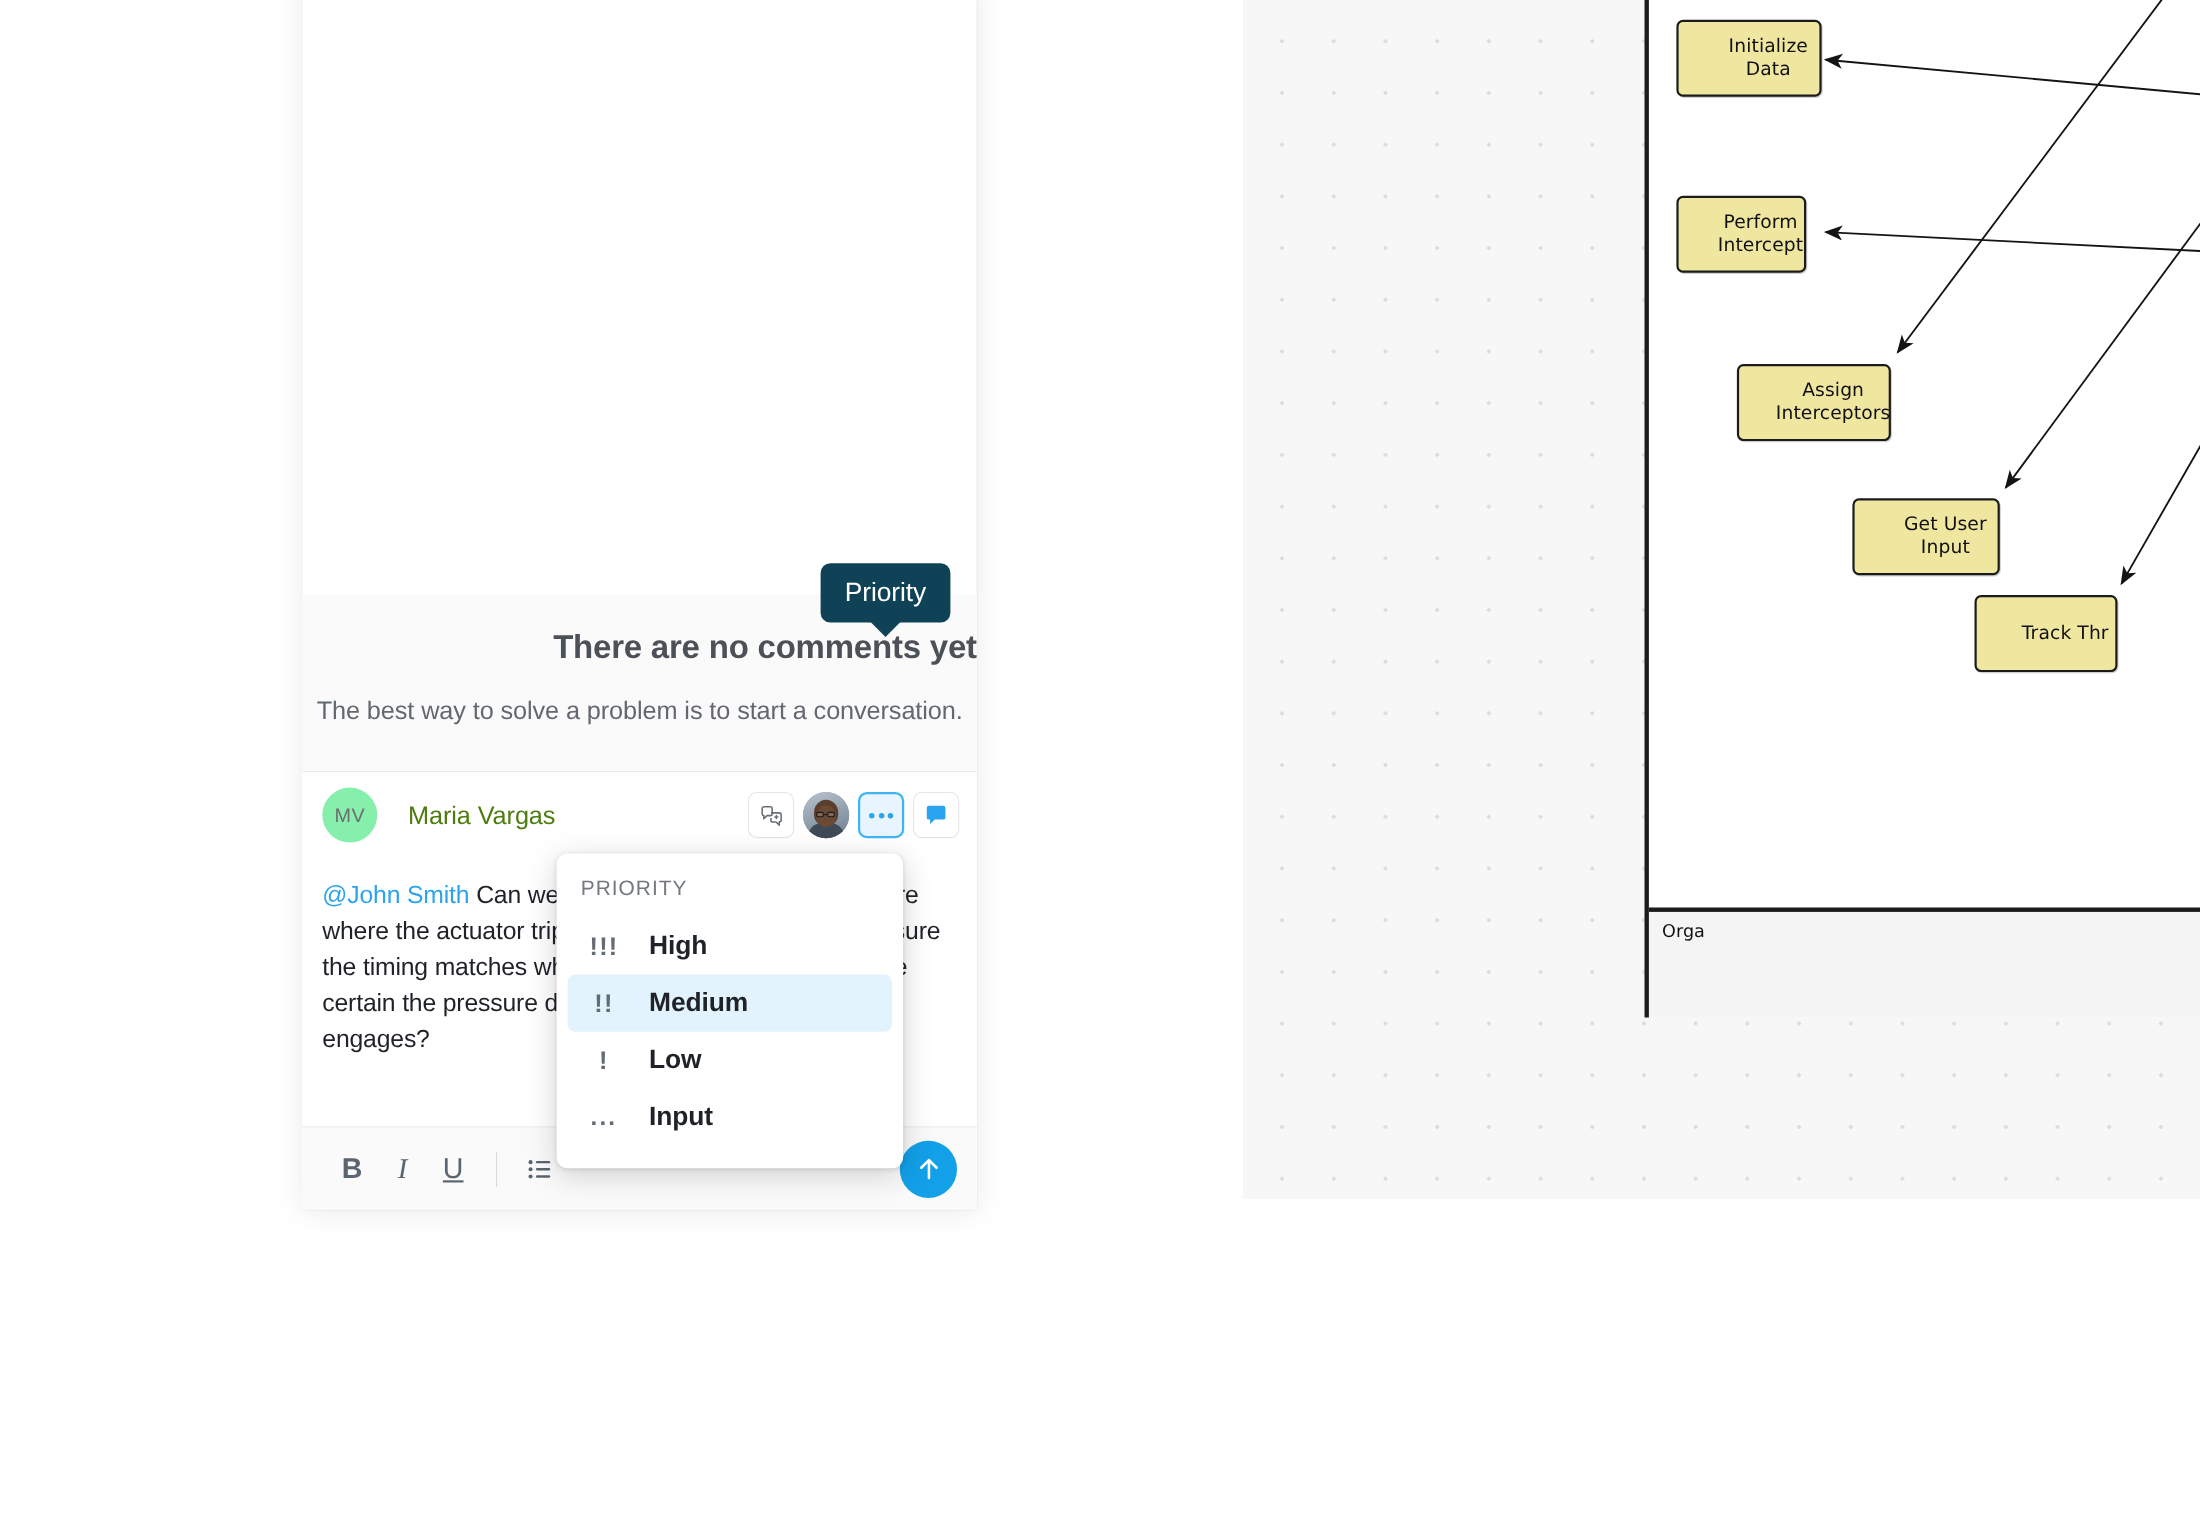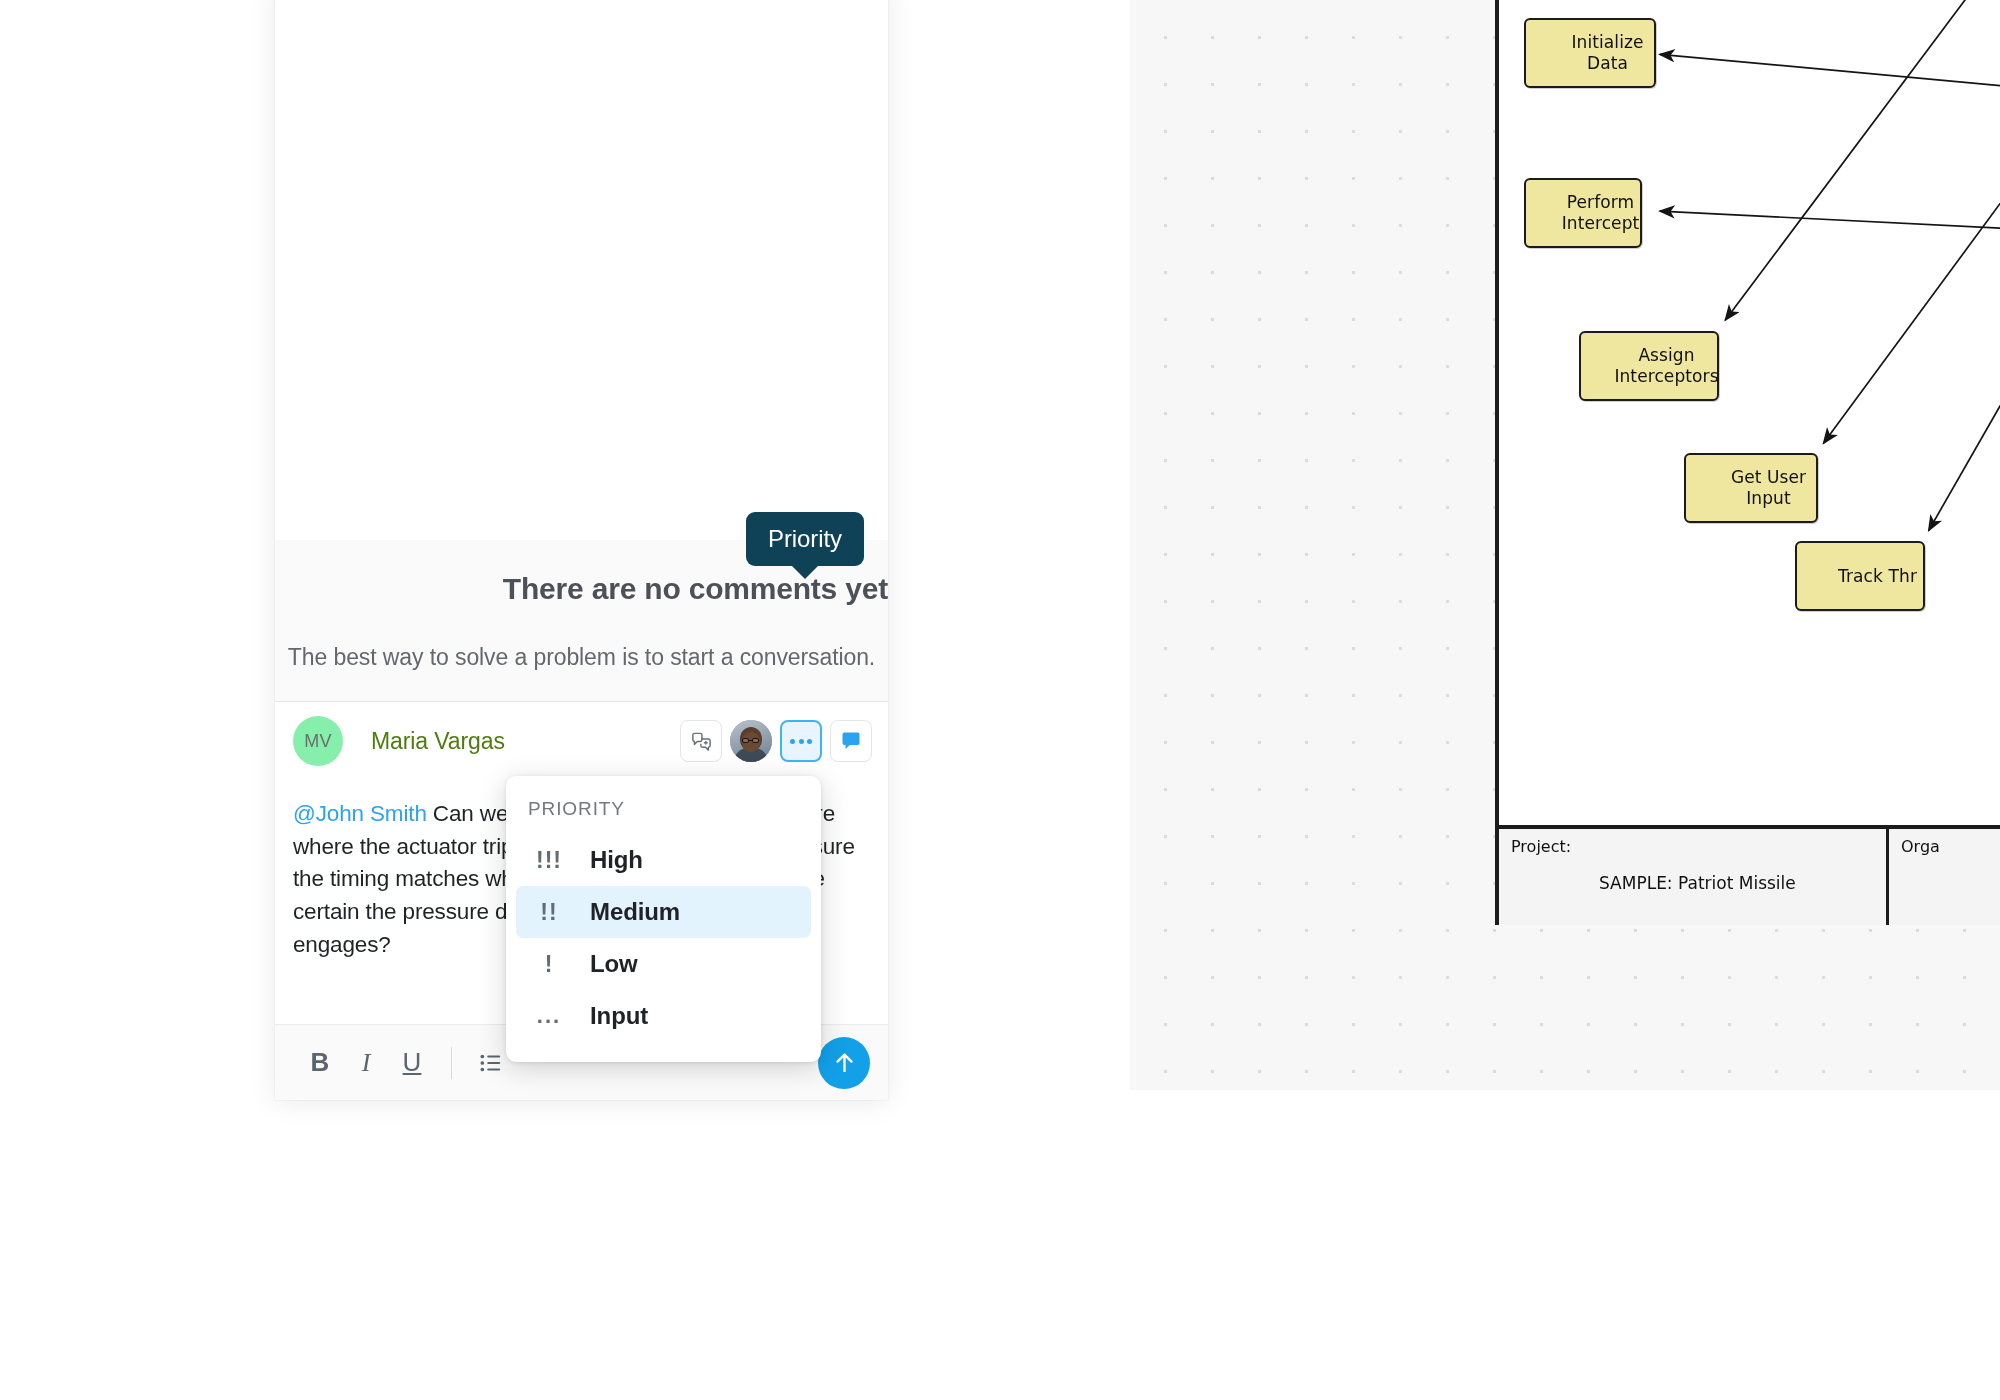--- a/index.html
+++ b/index.html
@@ -121,21 +121,21 @@
     top: 32px;
     text-align: right;
     font-size: 30px;
     font-weight: 700;
     color: #4c5057;
     letter-spacing: -.2px;
   }
   .empty-sub {
     position: absolute;
     left: 0; right: 0;
-    top: 104px;
+    top: 93px;
     text-align: center;
     font-size: 23px;
     color: #63686f;
     letter-spacing: -.1px;
     white-space: nowrap;
   }
 
   
   .comment-card {
     position: absolute;
@@ -368,24 +368,20 @@
       <div class="node" style="left:185px; top:490px; width:134px; height:70px;">
         <span style="white-space:pre-line">Get User
 Input</span>
       </div>
 
       <div class="node" style="left:296px; top:578px; width:130px; height:70px;">
         <span>Track Thr</span>
       </div>
 
       <div class="titleblock">
-        <div class="tb-cell main">
-          <span>Project:</span>
-          <span class="tb-val">SAMPLE: Patriot Missile</span>
-        </div>
         <div class="tb-cell side">
           <span>Orga</span>
         </div>
       </div>
 
     </div>
   </div>
 
   <div class="panel-shadow"></div>
 

